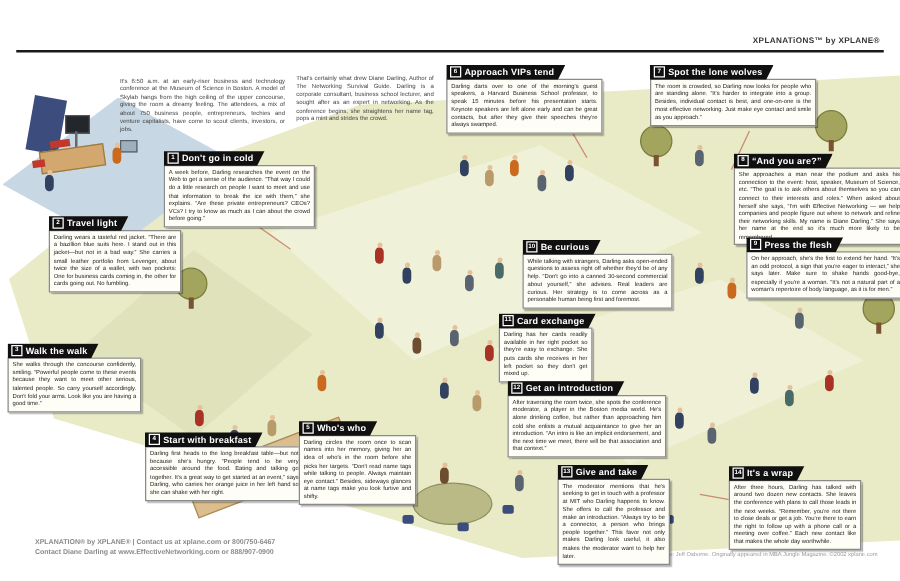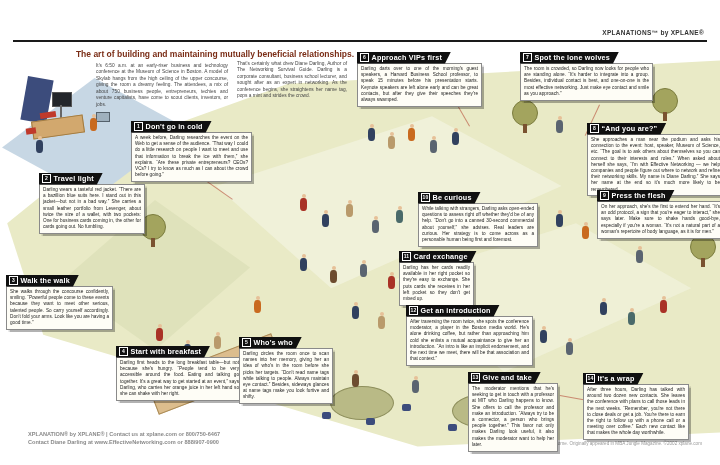--- a/index.html
+++ b/index.html
@@ -61,21 +61,21 @@
   .s3{left:6px;top:268px;width:107px;}
   .s4{left:116px;top:339px;width:127px;}
   .s5{left:239px;top:330px;width:94px;}
   .s6{left:357px;top:45px;width:125px;}
   .s7{left:520px;top:45px;width:133px;}
   .s8{left:587px;top:116px;width:137px;}
   .s9{left:597px;top:183px;width:127px;}
   .s10{left:418px;top:185px;width:120px;}
   .s11{left:399px;top:244px;width:75px;}
   .s12{left:406px;top:298px;width:127px;}
-  .s13{left:468px;top:365px;width:90px;}
+  .s13{left:446px;top:365px;width:90px;}
   .s14{left:583px;top:366px;width:106px;}
   
   .footer{position:absolute;left:28px;top:430px;font-size:5.6px;font-weight:700;color:#8a8a8a;line-height:1.5;}
   .credit{position:absolute;right:18px;top:441px;font-size:4.6px;color:#9a9a9a;}
 </style>
 </head>
 <body>
 
 <div id="poster">
 
@@ -146,21 +146,20 @@
   <div class="pp c-orange" style="left:254px;top:300px;"></div>
 
   <div class="lead" style="left:200px;top:176px;width:40px;transform:rotate(35deg);"></div>
   <div class="lead" style="left:455px;top:100px;width:30px;transform:rotate(60deg);"></div>
   <div class="lead" style="left:600px;top:105px;width:34px;transform:rotate(115deg);"></div>
   <div class="lead" style="left:455px;top:288px;width:26px;transform:rotate(45deg);"></div>
   <div class="lead" style="left:560px;top:395px;width:24px;transform:rotate(10deg);"></div>
 
   <div class="brand">XPLANATiONS™ by XPLANE®</div>
   <div class="rule"></div>
-  <div class="subtitle">The art of building and maintaining mutually beneficial relationships.</div>
   <div class="intro intro1">It's 6:50 a.m. at an early-riser business and technology conference at the Museum of Science in Boston. A model of Skylab hangs from the high ceiling of the upper concourse, giving the room a dreamy feeling. The attendees, a mix of about 750 business people, entrepreneurs, techies and venture capitalists, have come to scout clients, investors, or jobs.</div>
   <div class="intro intro2">That's certainly what drew Diane Darling, Author of The Networking Survival Guide. Darling is a corporate consultant, business school lecturer, and sought after as an expert in networking. As the conference begins, she straightens her name tag, pops a mint and strides the crowd.</div>
 
   <div class="step s1">
     <div class="step-h">
         <span class="num">1</span>
         <span>Don't go in cold</span>
       </div>
     <div class="step-b">A week before, Darling researches the event on the Web to get a sense of the audience. “That way I could do a little research on people I want to meet and use that information to break the ice with them,” she explains. “Are these private entrepreneurs? CEOs? VCs? I try to know as much as I can about the crowd before going.”</div>
   </div>
@@ -188,21 +187,21 @@
   <div class="step s5">
     <div class="step-h">
         <span class="num">5</span>
         <span>Who's who</span>
       </div>
     <div class="step-b">Darling circles the room once to scan names into her memory, giving her an idea of who's in the room before she picks her targets. “Don't read name tags while talking to people. Always maintain eye contact.” Besides, sideways glances at name tags make you look furtive and shifty.</div>
   </div>
   <div class="step s6">
     <div class="step-h">
         <span class="num">6</span>
-        <span>Approach VIPs first</span>
+        <span>Approach VIPs tend</span>
       </div>
     <div class="step-b">Darling darts over to one of the morning's guest speakers, a Harvard Business School professor, to speak 15 minutes before his presentation starts. Keynote speakers are left alone early and can be great contacts, but after they give their speeches they're always swamped.</div>
   </div>
   <div class="step s7">
     <div class="step-h">
         <span class="num">7</span>
         <span>Spot the lone wolves</span>
       </div>
     <div class="step-b">The room is crowded, so Darling now looks for people who are standing alone. “It's harder to integrate into a group. Besides, individual contact is best, and one-on-one is the most effective networking. Just make eye contact and smile as you approach.”</div>
   </div>

